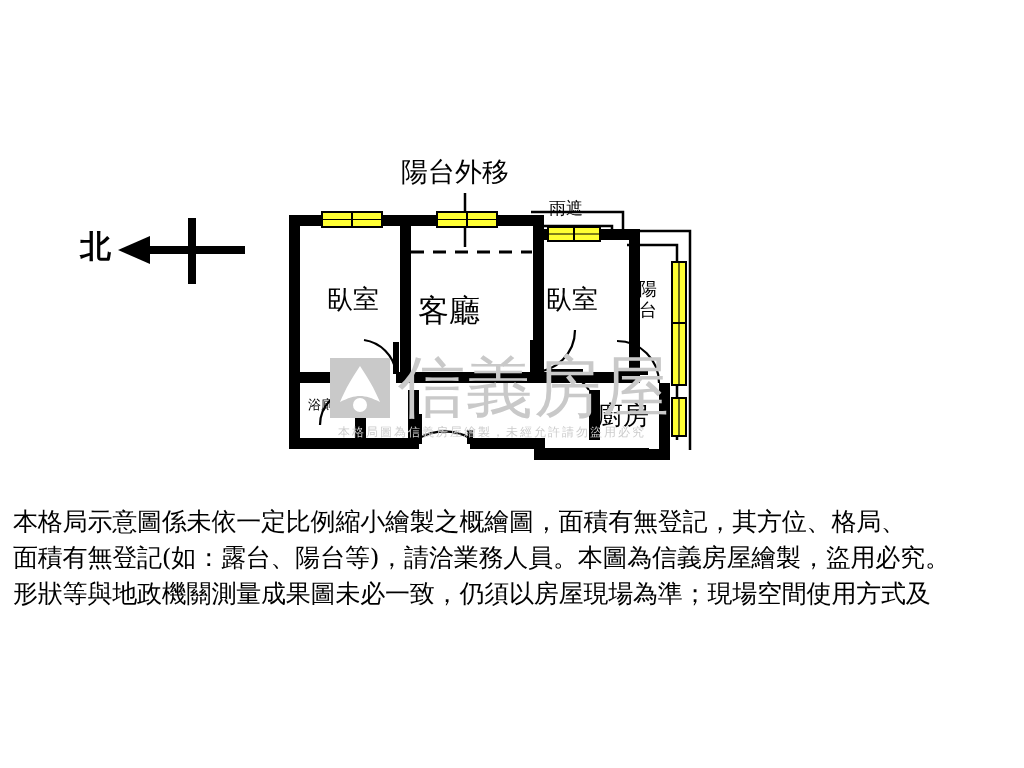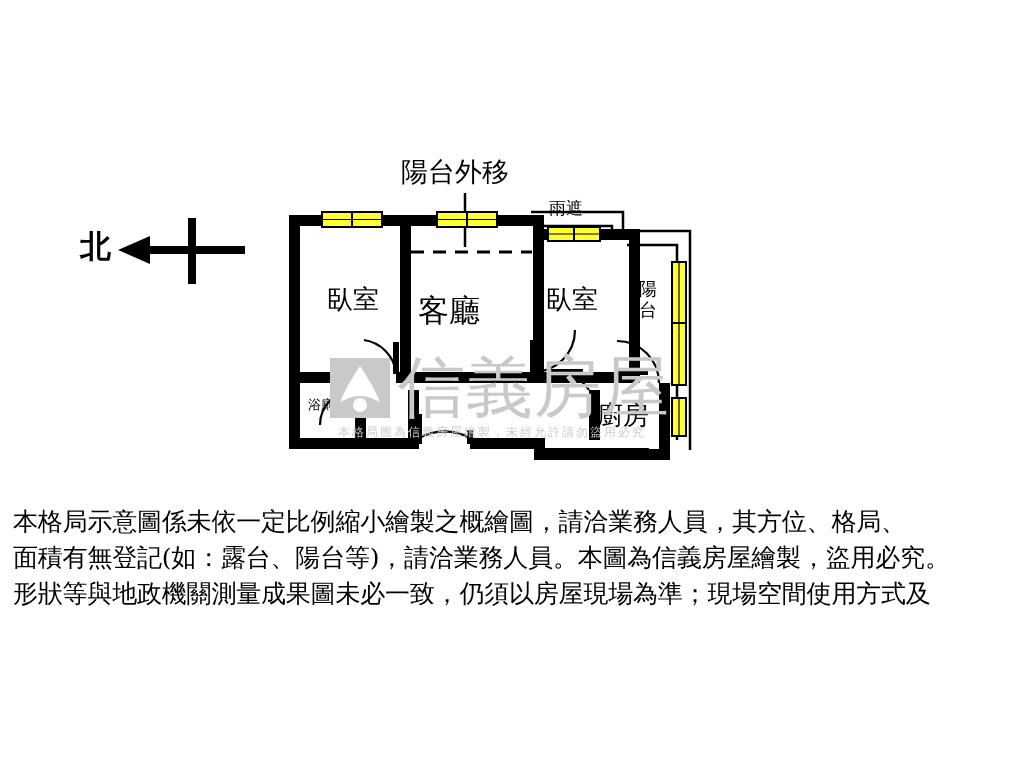--- a/index.html
+++ b/index.html
@@ -307,18 +307,18 @@
     <svg id="watermark-logo-mark" viewBox="0 0 60 60">
       <rect x="0" y="0" width="60" height="60" fill="#c9c9c9"></rect>
       <path d="M30 8 C22 20 16 30 10 44 C18 40 24 38 30 38 C36 38 42 40 50 44 C44 30 38 20 30 8 Z" fill="#ffffff"></path>
       <circle cx="30" cy="47" r="7" fill="#ffffff"></circle>
     </svg>
     <div id="watermark-logo-text">信義房屋</div>
     <div id="watermark-fineprint">本格局圖為信義房屋繪製，未經允許請勿盜用必究</div>
   </div>
 
   <div id="disclaimer">
-    <p>本格局示意圖係未依一定比例縮小繪製之概繪圖，請洽業務人員，其方位、格局、</p>
+    <p>本格局示意圖係未依一定比例縮小繪製之概繪圖，面積有無登記，其方位、格局、</p>
     <p>面積有無登記(如：露台、陽台等)，請洽業務人員。本圖為信義房屋繪製，盜用必究。</p>
     <p>形狀等與地政機關測量成果圖未必一致，仍須以房屋現場為準；現場空間使用方式及</p>
   </div>
 
 </div>
 
 </body></html>

